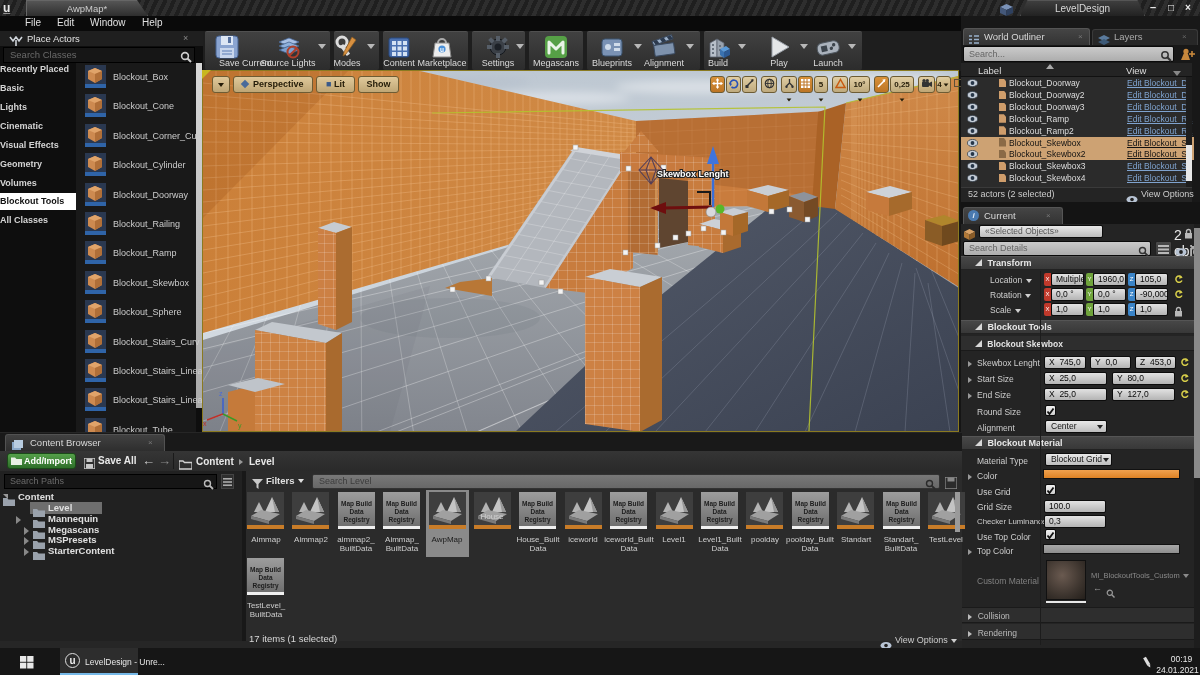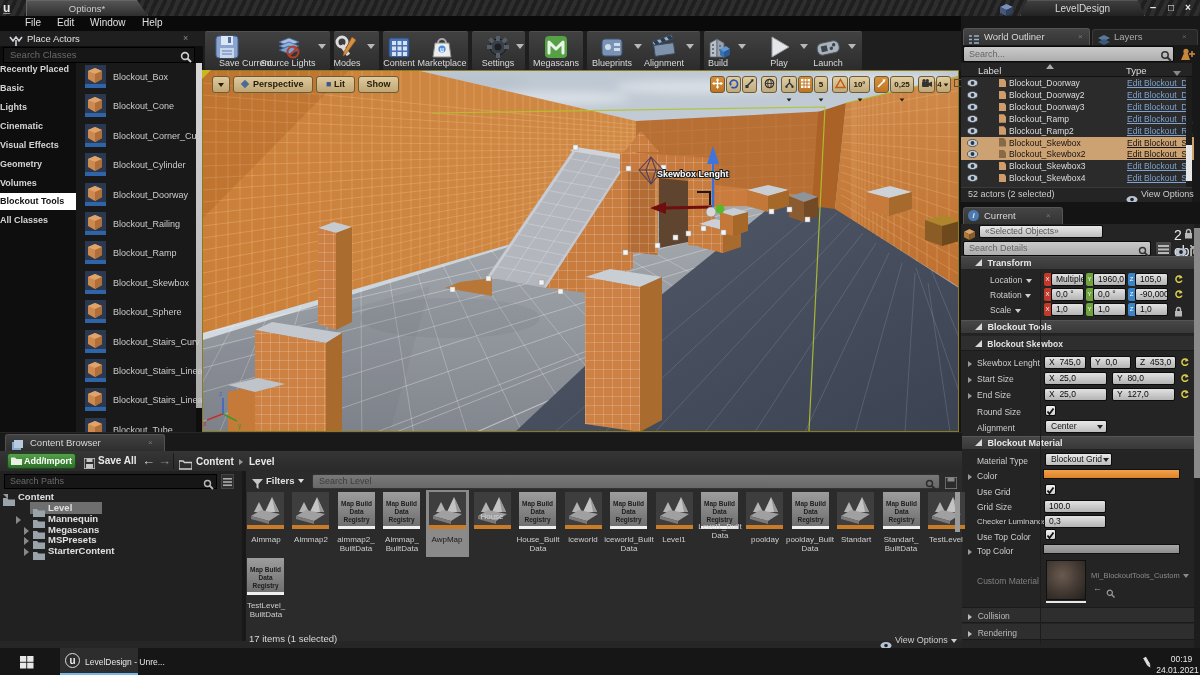--- a/index.html
+++ b/index.html
@@ -29,21 +29,21 @@
 .tri-d{display:inline-block;width:0;height:0;border-left:3.5px solid transparent;border-right:3.5px solid transparent;border-top:4.5px solid currentColor;vertical-align:middle;margin:0 1px}
 .tri-r{display:inline-block;width:0;height:0;border-top:3.5px solid transparent;border-bottom:3.5px solid transparent;border-left:4.5px solid currentColor;vertical-align:middle;margin:0 1px}
 .tri-c{display:inline-block;width:0;height:0;border-bottom:7px solid #d8d8d8;border-left:7px solid transparent;vertical-align:baseline;margin-right:3px}
 </style>
 </head>
 <body>
 <div id="root">
 
 <div class="ab" style="left:0;top:0;width:1200px;height:16px;background:repeating-linear-gradient(115deg,#2e2e2e 0 4px,#1f1f1f 4px 8px)"></div>
 <div class="ab" style="left:3px;top:1px;width:20px;height:14px;color:#e8e8e8;font-weight:bold;font-size:12px">u̲</div>
-<div class="ab" style="left:26px;top:0px;width:122px;height:16px;background:linear-gradient(#555,#2e2e2e);border:1px solid #666;border-bottom:none;clip-path:polygon(0 0,91% 0,100% 100%,0 100%);color:#ccc;font-size:9.5px;text-align:center;line-height:15px">Options*</div>
+<div class="ab" style="left:26px;top:0px;width:122px;height:16px;background:linear-gradient(#555,#2e2e2e);border:1px solid #666;border-bottom:none;clip-path:polygon(0 0,91% 0,100% 100%,0 100%);color:#ccc;font-size:9.5px;text-align:center;line-height:15px">AwpMap*</div>
 <div class="ab" style="left:1000px;top:2px;width:13px;height:12px"><svg width="13" height="12">
         <polygon points="6.5,0 13,3 6.5,6 0,3" fill="#7a92b8"></polygon>
         <polygon points="0,3 6.5,6 6.5,12 0,9" fill="#44587a"></polygon>
         <polygon points="13,3 6.5,6 6.5,12 13,9" fill="#2e405e"></polygon>
       </svg></div>
 <div class="ab" style="left:1020px;top:0px;width:125px;height:16px;background:linear-gradient(#3e3e3e,#222);border:1px solid #555;border-bottom:none;clip-path:polygon(6% 0,94% 0,100% 100%,0 100%);color:#d8d8d8;font-size:10px;text-align:center;line-height:15px">LevelDesign</div>
 <div class="ab" style="left:1150px;top:1px;color:#eee;font-size:11px;font-weight:bold">–</div>
 <div class="ab" style="left:1168px;top:2px;color:#eee;font-size:10px">□</div>
 <div class="ab" style="left:1185px;top:2px;color:#eee;font-size:10px;font-weight:bold">×</div>
 
@@ -783,21 +783,21 @@
           </svg></div>
 <div class="ab" style="left:1179px;top:47px;width:16px;height:13px"><svg width="16" height="13">
             <polygon points="2,12 5,5 9,6 11,12" fill="#c8883c"></polygon>
             <circle cx="7" cy="3.4" r="2.6" fill="#c8883c"></circle>
             <line x1="13" y1="3" x2="13" y2="9" stroke="#c8883c" stroke-width="1.6"></line>
             <line x1="10" y1="6" x2="16" y2="6" stroke="#c8883c" stroke-width="1.6"></line>
           </svg></div>
 <div class="ab" style="left:961px;top:63px;width:231px;height:14px;background:#242424;border-bottom:1px solid #111"></div>
 <div class="ab" style="left:978px;top:65px;color:#ddd;font-size:9.5px">Label</div>
 <div class="ab" style="left:1046px;top:64px;width:0;height:0;border-left:4px solid transparent;border-right:4px solid transparent;border-bottom:5px solid #aaa"></div>
-<div class="ab" style="left:1126px;top:65px;color:#ddd;font-size:9.5px">Type</div>
+<div class="ab" style="left:1126px;top:65px;color:#ddd;font-size:9.5px">View</div>
 <div class="ab" style="left:1173px;top:71px;width:0;height:0;border-left:4px solid transparent;border-right:4px solid transparent;border-top:5px solid #888"></div>
 <div class="ab" style="left:961px;top:77px;width:231px;height:110px;background:#2b2b2b"></div>
 <div class="orow" style="top:77.3px;">
           <svg class="eye" width="11" height="8" viewBox="0 0 11 8">
             <ellipse cx="5.5" cy="4" rx="5.2" ry="3.6" fill="#c4ccd6" stroke="#3a444f" stroke-width="0.8"></ellipse>
             <circle cx="5.5" cy="4" r="1.9" fill="#273648"></circle>
           </svg>
           <div class="doc" style="background:#cf9d6b"></div>
           <div class="olbl" style="">Blockout_Doorway</div>
           <div class="otyp" style="">Edit Blockout_Dc</div>
@@ -1189,21 +1189,21 @@
               <polygon points="25,5 32,20 28,20" fill="#989898"></polygon>
               <polygon points="12,10 17,20 7,20" fill="#b4b4b4"></polygon>
               <polygon points="4,24 14,18 33,22 22,29" fill="#a0a0a0"></polygon>
               <polygon points="4,24 22,29 22,32 4,27" fill="#7a7a7a"></polygon>
               <rect x="0" y="33" width="37" height="4" fill="#c87c28"></rect>
             </svg></div>
 <div class="tlbl" style="left:648px;top:535px;color:#cfcfcf">Level1</div>
 <div class="tile" style="left:701px;top:492px">
             <div class="bd">Map Build<br>Data Registry</div>
           </div>
-<div class="tlbl" style="left:694px;top:522px;color:#cfcfcf">Level1_Built<br>Data</div>
+<div class="tlbl" style="left:694px;top:535px;color:#cfcfcf">Level1_Built<br>Data</div>
 <div class="tile" style="left:746px;top:492px"><svg width="37" height="37" viewBox="0 0 37 37">
               <rect width="37" height="37" fill="#3e3e3e"></rect>
               <polygon points="25,5 32,20 18,20" fill="#c4c4c4"></polygon>
               <polygon points="25,5 32,20 28,20" fill="#989898"></polygon>
               <polygon points="12,10 17,20 7,20" fill="#b4b4b4"></polygon>
               <polygon points="4,24 14,18 33,22 22,29" fill="#a0a0a0"></polygon>
               <polygon points="4,24 22,29 22,32 4,27" fill="#7a7a7a"></polygon>
               <rect x="0" y="33" width="37" height="4" fill="#c87c28"></rect>
             </svg></div>
 <div class="tlbl" style="left:739px;top:535px;color:#cfcfcf">poolday</div>

